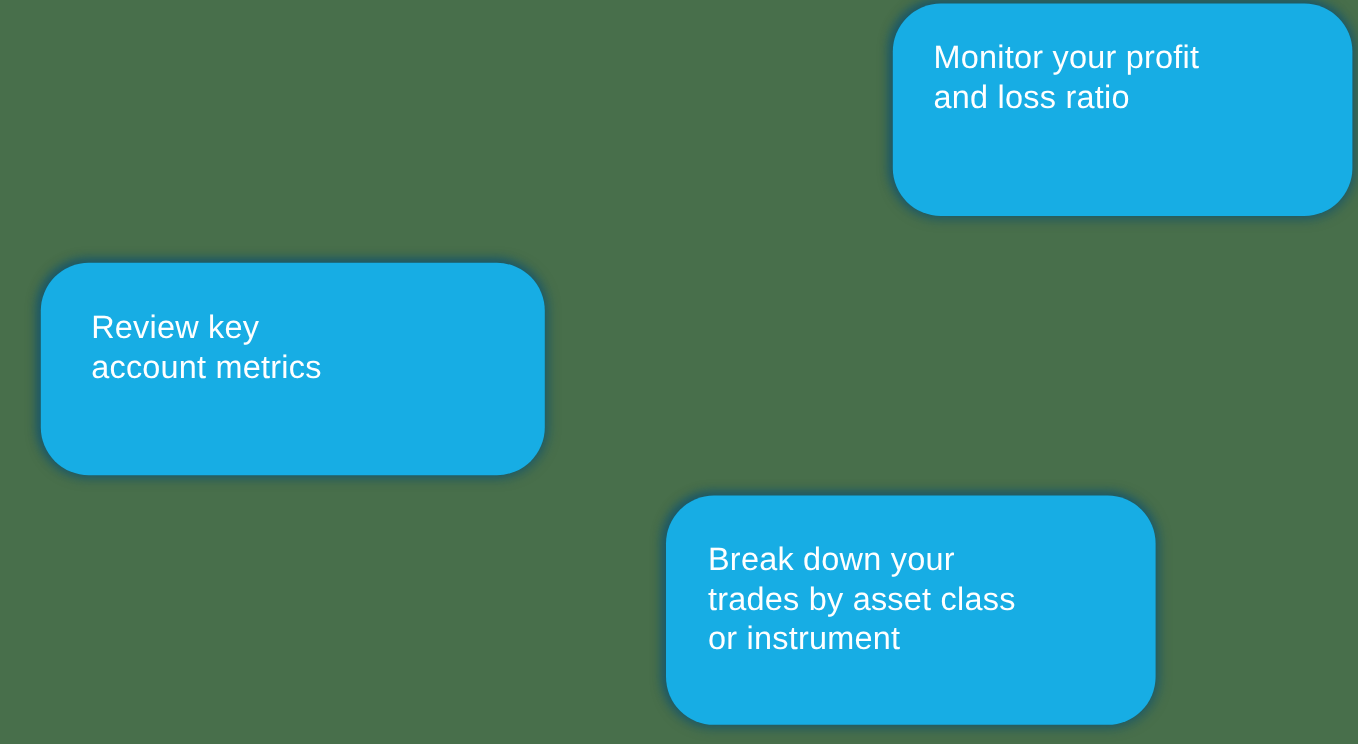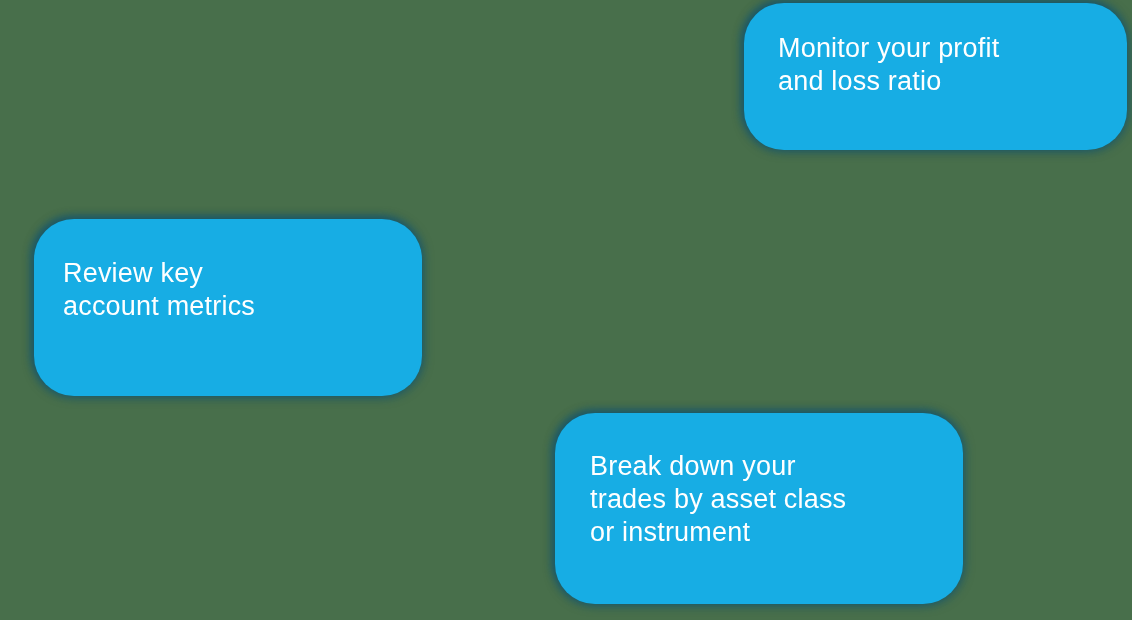--- a/index.html
+++ b/index.html
@@ -30,22 +30,22 @@
   }
   .bubble-text {
     color: var(--text, #FFFFFF);
     font-size: 27px;
     line-height: 33px;
     font-weight: 400;
     white-space: pre-line;
     letter-spacing: 0.2px;
   }
   
-  .b-profit-loss   { left: 744px; top: 3px;   width: 383px; height: 147px; padding: 29px 24px 0 34px; }
-  .b-acct-metrics  { left: 34px;  top: 219px; width: 388px; height: 177px; padding: 38px 24px 0 29px; }
+  .b-profit-loss   { left: 744px; top: 3px;   width: 383px; height: 177px; padding: 29px 24px 0 34px; }
+  .b-acct-metrics  { left: 34px;  top: 219px; width: 420px; height: 177px; padding: 38px 24px 0 42px; }
   .b-asset-break   { left: 555px; top: 413px; width: 408px; height: 191px; padding: 37px 24px 12px 35px; }
 </style>
 </head>
 <body>
 
 <div class="stage">
 
   <div class="bubble b-profit-loss">
     <div class="bubble-text">Monitor your profit
 and loss ratio</div>

